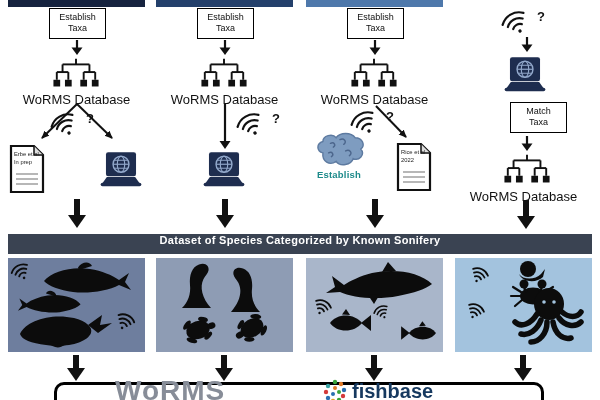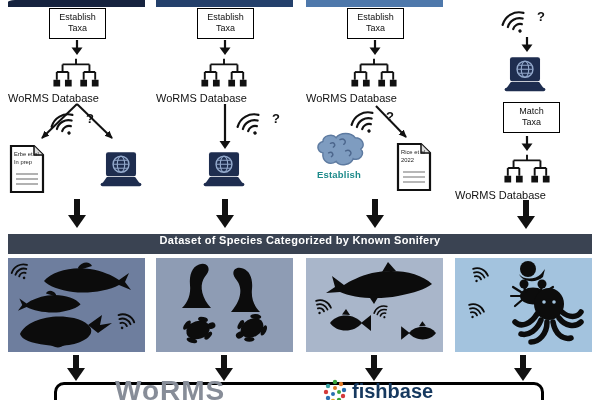--- a/index.html
+++ b/index.html
@@ -1,25 +1,25 @@
 <!DOCTYPE html>
 <html><head>
 <meta charset="utf-8">
 <style>
   * { box-sizing: border-box; }
   html,body { margin:0; padding:0; }
   body { font-family:"Liberation Sans", sans-serif; background:#fff; }
   svg { overflow:visible; display:block; }
-  .stage { position:relative; width:600px; height:400px; background:#fff; overflow:hidden;border-radius:15px; }
+  .stage { position:relative; width:600px; height:400px; background:#fff; overflow:hidden; }
   .abs { position:absolute; }
   .col { position:absolute; top:0; width:137px; height:232px; }
   .hdr { position:absolute; top:0; left:0; right:0; height:7px; }
   .tbox { position:absolute; width:57px; background:#fff; border:1.5px solid #000;
           font-size:9px; line-height:1.25; text-align:center; padding:3px 2px; color:#111; }
-  .wlab { position:absolute; left:0; right:0; font-size:11px; color:#111; }
+  .wlab { position:absolute; left:0; right:0; text-align:center; font-size:13px; color:#111; }
   .snd-wrap { position:absolute; display:flex; align-items:flex-start; gap:2px; }
   .q { font-size:13px; font-weight:bold; color:#111; margin-top:1px; }
   .doc { position:absolute; width:36px; height:50px; }
   .doc-txt { position:absolute; top:6px; left:5px; right:3px; font-size:5.8px; line-height:1.4; color:#222; }
   .brain-wrap { position:absolute; width:62px; text-align:center; }
   .fs-label { font-size:9.5px; font-weight:bold; letter-spacing:.2px; color:#1d8a8a; margin-top:1px; }
   .banner { position:absolute; left:8px; top:234px; width:584px; height:20px; background:#3a4352;
             display:flex; align-items:flex-start; justify-content:center; color:#fff;
             font-size:11px; font-weight:bold; letter-spacing:.3px; }
   .panel { position:absolute; top:258px; width:137px; height:94px; }
@@ -274,21 +274,21 @@
     <svg class="abs" style="left:47px; top:55px" width="46" height="40" viewBox="0 0 52 42">
       <rect x="9" y="1" width="34" height="27" rx="2.5" fill="#1e2d4f"></rect>
       <circle cx="26" cy="14.5" r="9" fill="none" stroke="#93a9cc" stroke-width="1.6"></circle>
       <ellipse cx="26" cy="14.5" rx="4.2" ry="9" fill="none" stroke="#93a9cc" stroke-width="1.3"></ellipse>
       <line x1="17" y1="14.5" x2="35" y2="14.5" stroke="#93a9cc" stroke-width="1.3"></line>
       <line x1="18.6" y1="10" x2="33.4" y2="10" stroke="#93a9cc" stroke-width="1.1"></line>
       <line x1="18.6" y1="19" x2="33.4" y2="19" stroke="#93a9cc" stroke-width="1.1"></line>
       <path d="M5 36 L10 29 H42 L47 36 Z" fill="#1e2d4f"></path>
       <rect x="3" y="35.5" width="46" height="4" rx="2" fill="#1e2d4f"></rect>
     </svg>
-    <div class="tbox" style="left:48px; top:102px">
+    <div class="tbox" style="left:55px; top:102px">
       <div>Match</div>
       <div>Taxa</div>
     </div>
     <svg class="abs" style="left:65px; top:136px" width="14" height="15" viewBox="0 0 14 15">
       <line x1="7" y1="0" x2="7" y2="8" stroke="#111" stroke-width="2.2"></line>
       <polygon points="1.5,7.5 12.5,7.5 7,15" fill="#111"></polygon>
     </svg>
     <svg class="abs" style="left:48px; top:153px" width="48" height="34" viewBox="0 0 50 34">
       <g stroke="#111" stroke-width="2" fill="none">
         <path d="M25 1 V7"></path>

